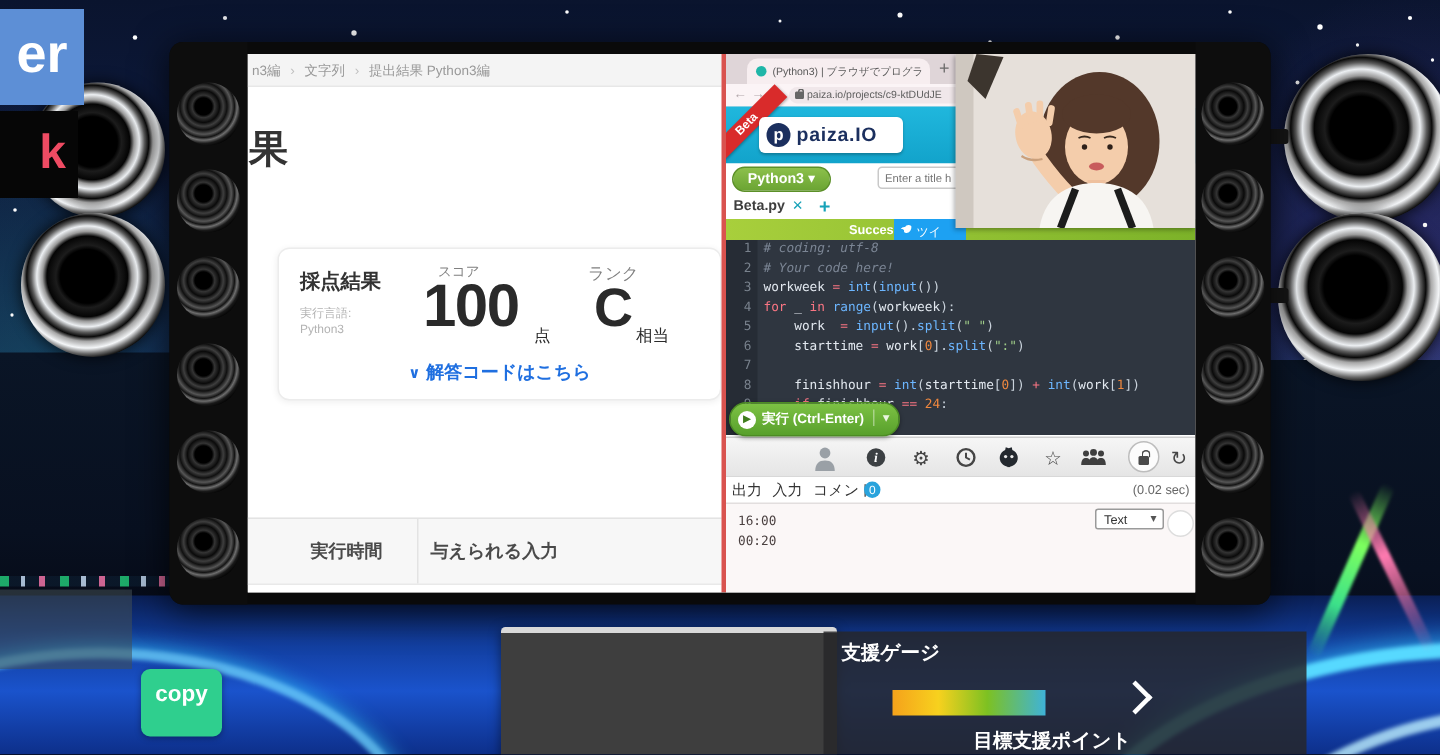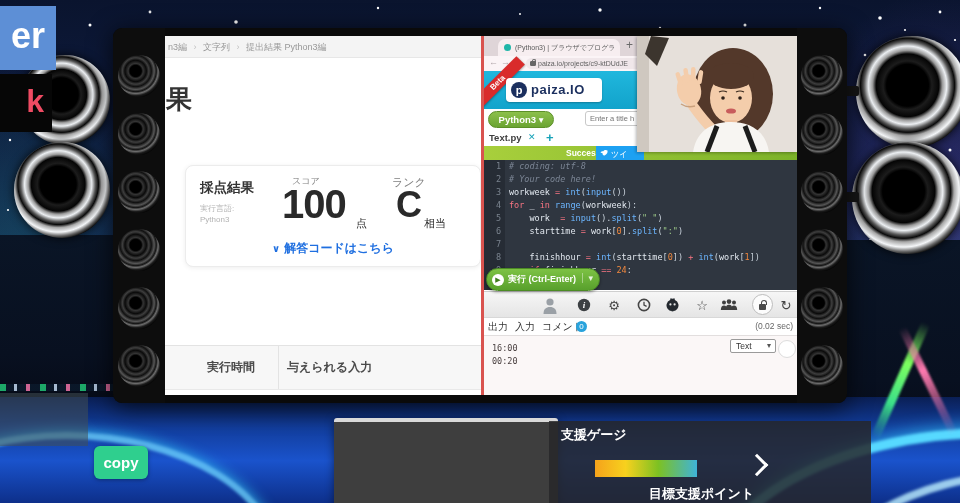--- a/index.html
+++ b/index.html
@@ -167,21 +167,21 @@
   .webcam{position:absolute;left:153px;top:0;width:160px;height:116px;z-index:5;box-shadow:-1px 1px 3px rgba(0,0,0,.3);}
 
   
   .badge-top{position:absolute;left:0;top:6px;width:56px;height:64px;background:#5d8fd6;z-index:10;
     color:#fff;font-size:36px;font-weight:bold;text-align:center;line-height:60px;}
   .badge-bottom{position:absolute;left:0;top:74px;width:52px;height:58px;background:#060606;z-index:10;
     color:#ef4b63;font-size:32px;font-weight:bold;text-align:right;line-height:54px;padding-right:8px;box-sizing:border-box;}
   .bl-panel{position:absolute;left:0;top:393px;width:88px;height:53px;background:rgba(66,78,84,.55);z-index:9;}
   .follow-btn{position:absolute;left:0;top:446px;width:68px;height:33px;background:#fff;border-radius:0 4px 4px 0;
     z-index:10;color:#2b2b2b;font-size:15px;font-weight:bold;text-align:center;line-height:33px;cursor:pointer;}
-  .copy-btn{position:absolute;left:94px;top:446px;width:54px;height:33px;background:#2fcf8e;border-radius:6px;
+  .copy-btn{position:absolute;left:94px;top:446px;width:54px;height:45px;background:#2fcf8e;border-radius:6px;
     z-index:10;color:#fff;font-size:15px;font-weight:bold;text-align:center;line-height:33px;cursor:pointer;
     box-shadow:0 1px 4px rgba(0,0,0,.35);}
   .monitor{position:absolute;left:334px;top:418px;width:224px;height:85px;background:#3e3e3e;
     border-top:4px solid #d9d9d9;border-radius:3px 3px 0 0;z-index:8;box-shadow:0 2px 8px rgba(0,0,0,.5);}
   .gauge-panel{position:absolute;left:549px;top:421px;width:278px;height:82px;background:rgba(38,38,41,.84);z-index:9;padding-left:44px;}
   .gauge-title{position:absolute;left:12px;top:5px;font-size:13px;font-weight:bold;color:#fff;}
   .gauge-bar{position:absolute;left:46px;top:39px;width:102px;height:17px;
     background:linear-gradient(90deg,#f5a21b,#f7d11e 30%,#7dc122 62%,#3fb3d8 100%);}
   .gauge-next{position:absolute;left:200px;top:36px;width:13px;height:13px;
     border-top:3.5px solid #fff;border-right:3.5px solid #fff;transform:rotate(45deg);cursor:pointer;}
@@ -309,21 +309,21 @@
             <span class="logo-text">paiza.IO</span>
           </div>
         </div>
 
         <div class="lang-row">
           <div class="lang-btn">Python3 ▾</div>
           <input class="title-input" placeholder="Enter a title h" style="">
         </div>
 
         <div class="file-row">
-          <span class="file-tab">Text.py</span>
+          <span class="file-tab">Beta.py</span>
           <span class="file-close">✕</span>
           <span class="file-add">+</span>
         </div>
 
         <div class="success-bar">
           <span class="success-label">Success</span>
           <div class="tweet-btn">
             <svg width="8" height="8" viewBox="0 0 8 8">
               <path d="M7.5,1.6 C6,0.4 4,1 3.4,2.3 C2.2,2.1 1.2,2.6 0.5,3.7 C1.6,3.6 2.2,3.9 2.7,4.5 C2.3,5.8 3.4,6.8 5,6.2 C7,5.5 7.9,3.4 7.5,1.6 Z" fill="#fff"></path>
             </svg>

